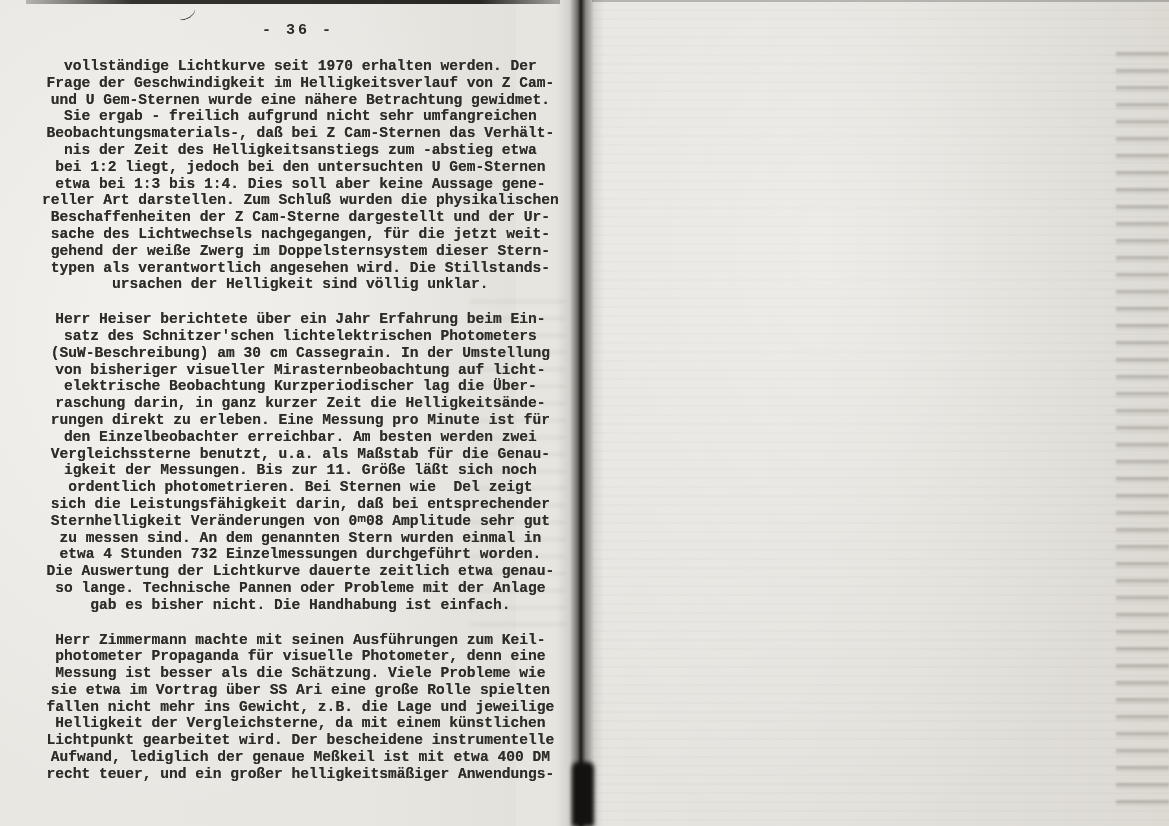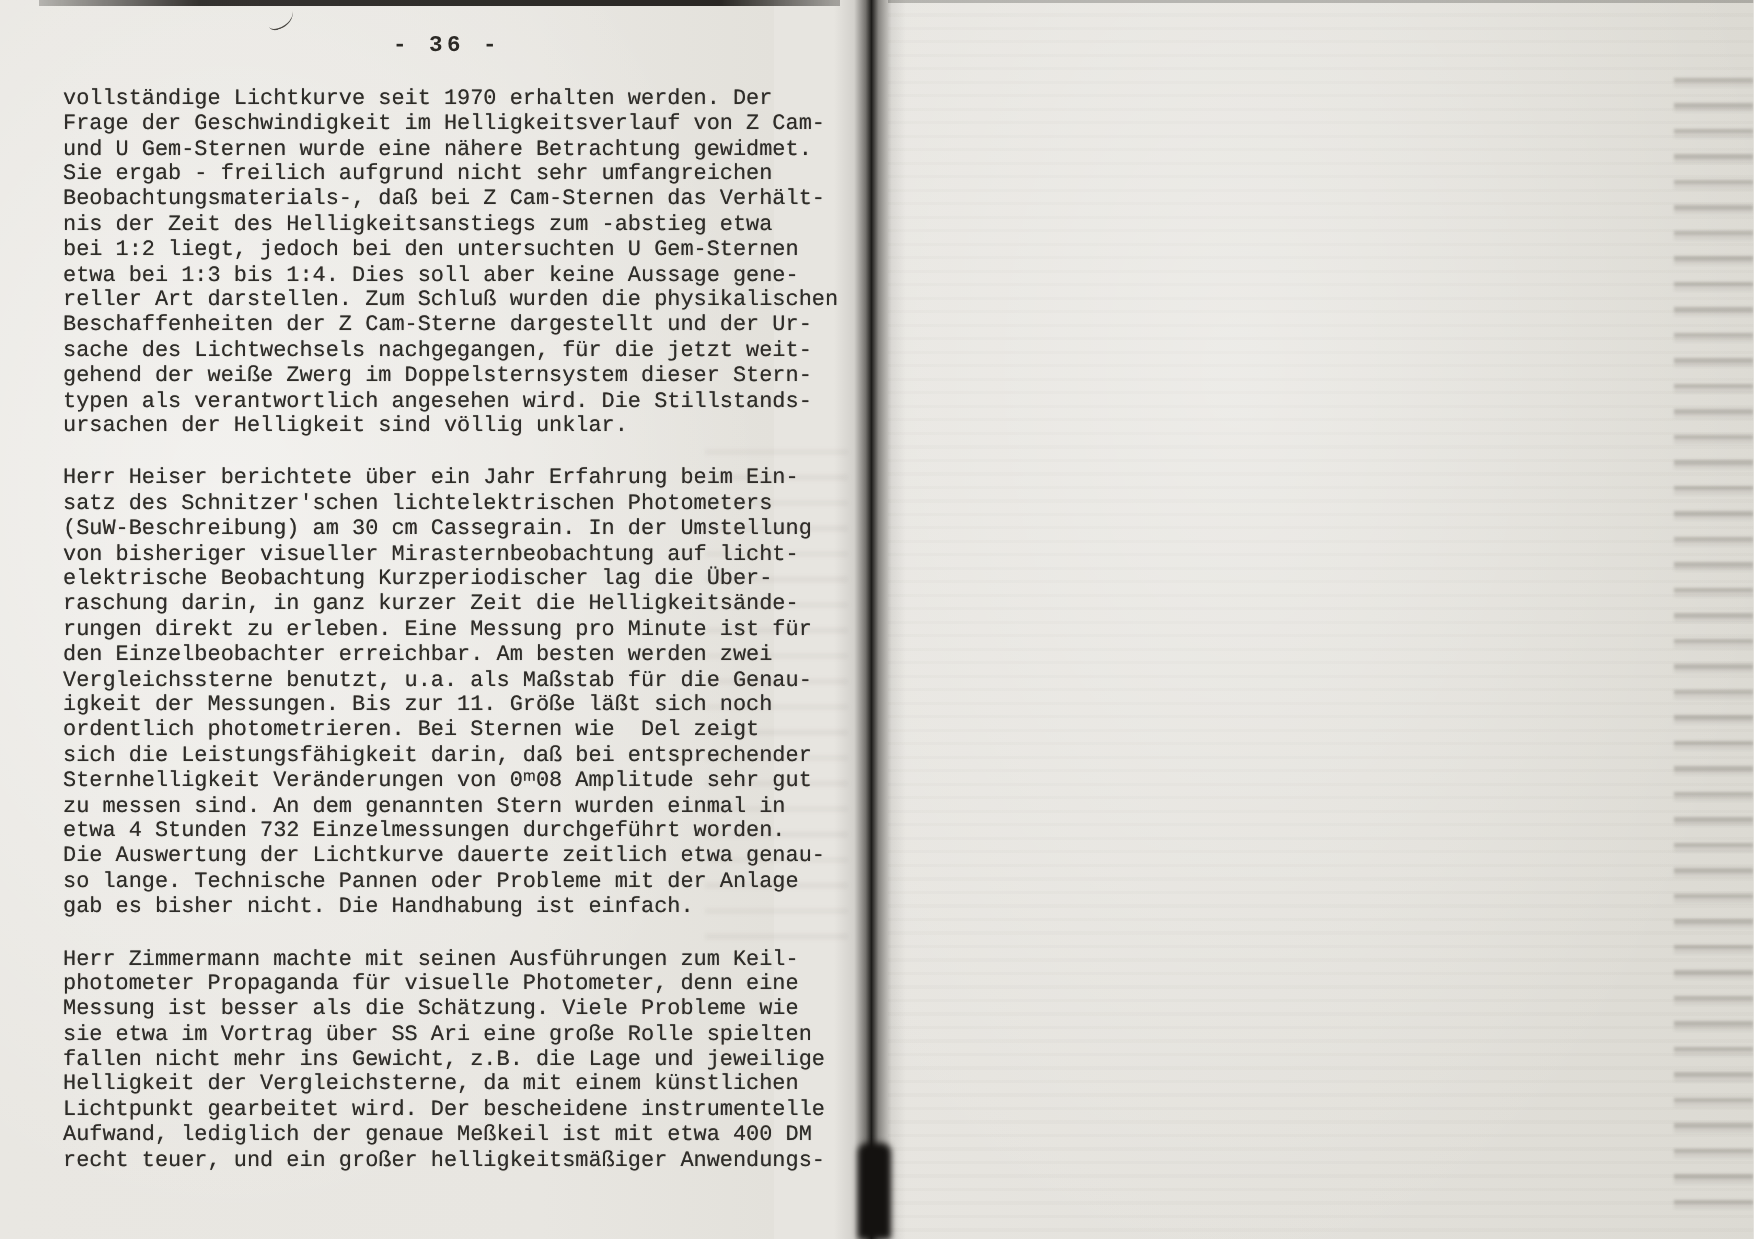--- a/index.html
+++ b/index.html
@@ -130,26 +130,27 @@
 
   .text-block {
     position: absolute;
     top: 58px;
   }
   .text-block-left  { left: 42px;  }
 
   .paragraph {
     font-size: 14.6px;
     line-height: 16.8px;
-    font-weight: 400;
+    font-weight: 700;
     color: #2e2c28;
     white-space: pre;
     letter-spacing: 0;
     text-shadow: 0 0 0.5px rgba(46,44,40,0.65);
     margin: 0 0 18px 0;
+    text-align: center;
   }
 </style>
 </head>
 <body>
 
 <div class="page page-left">
   <div class="page-number page-number-left">- 36 -</div>
   <div class="text-block text-block-left">
     <div class="paragraph">vollständige Lichtkurve seit 1970 erhalten werden. Der
 Frage der Geschwindigkeit im Helligkeitsverlauf von Z Cam-

